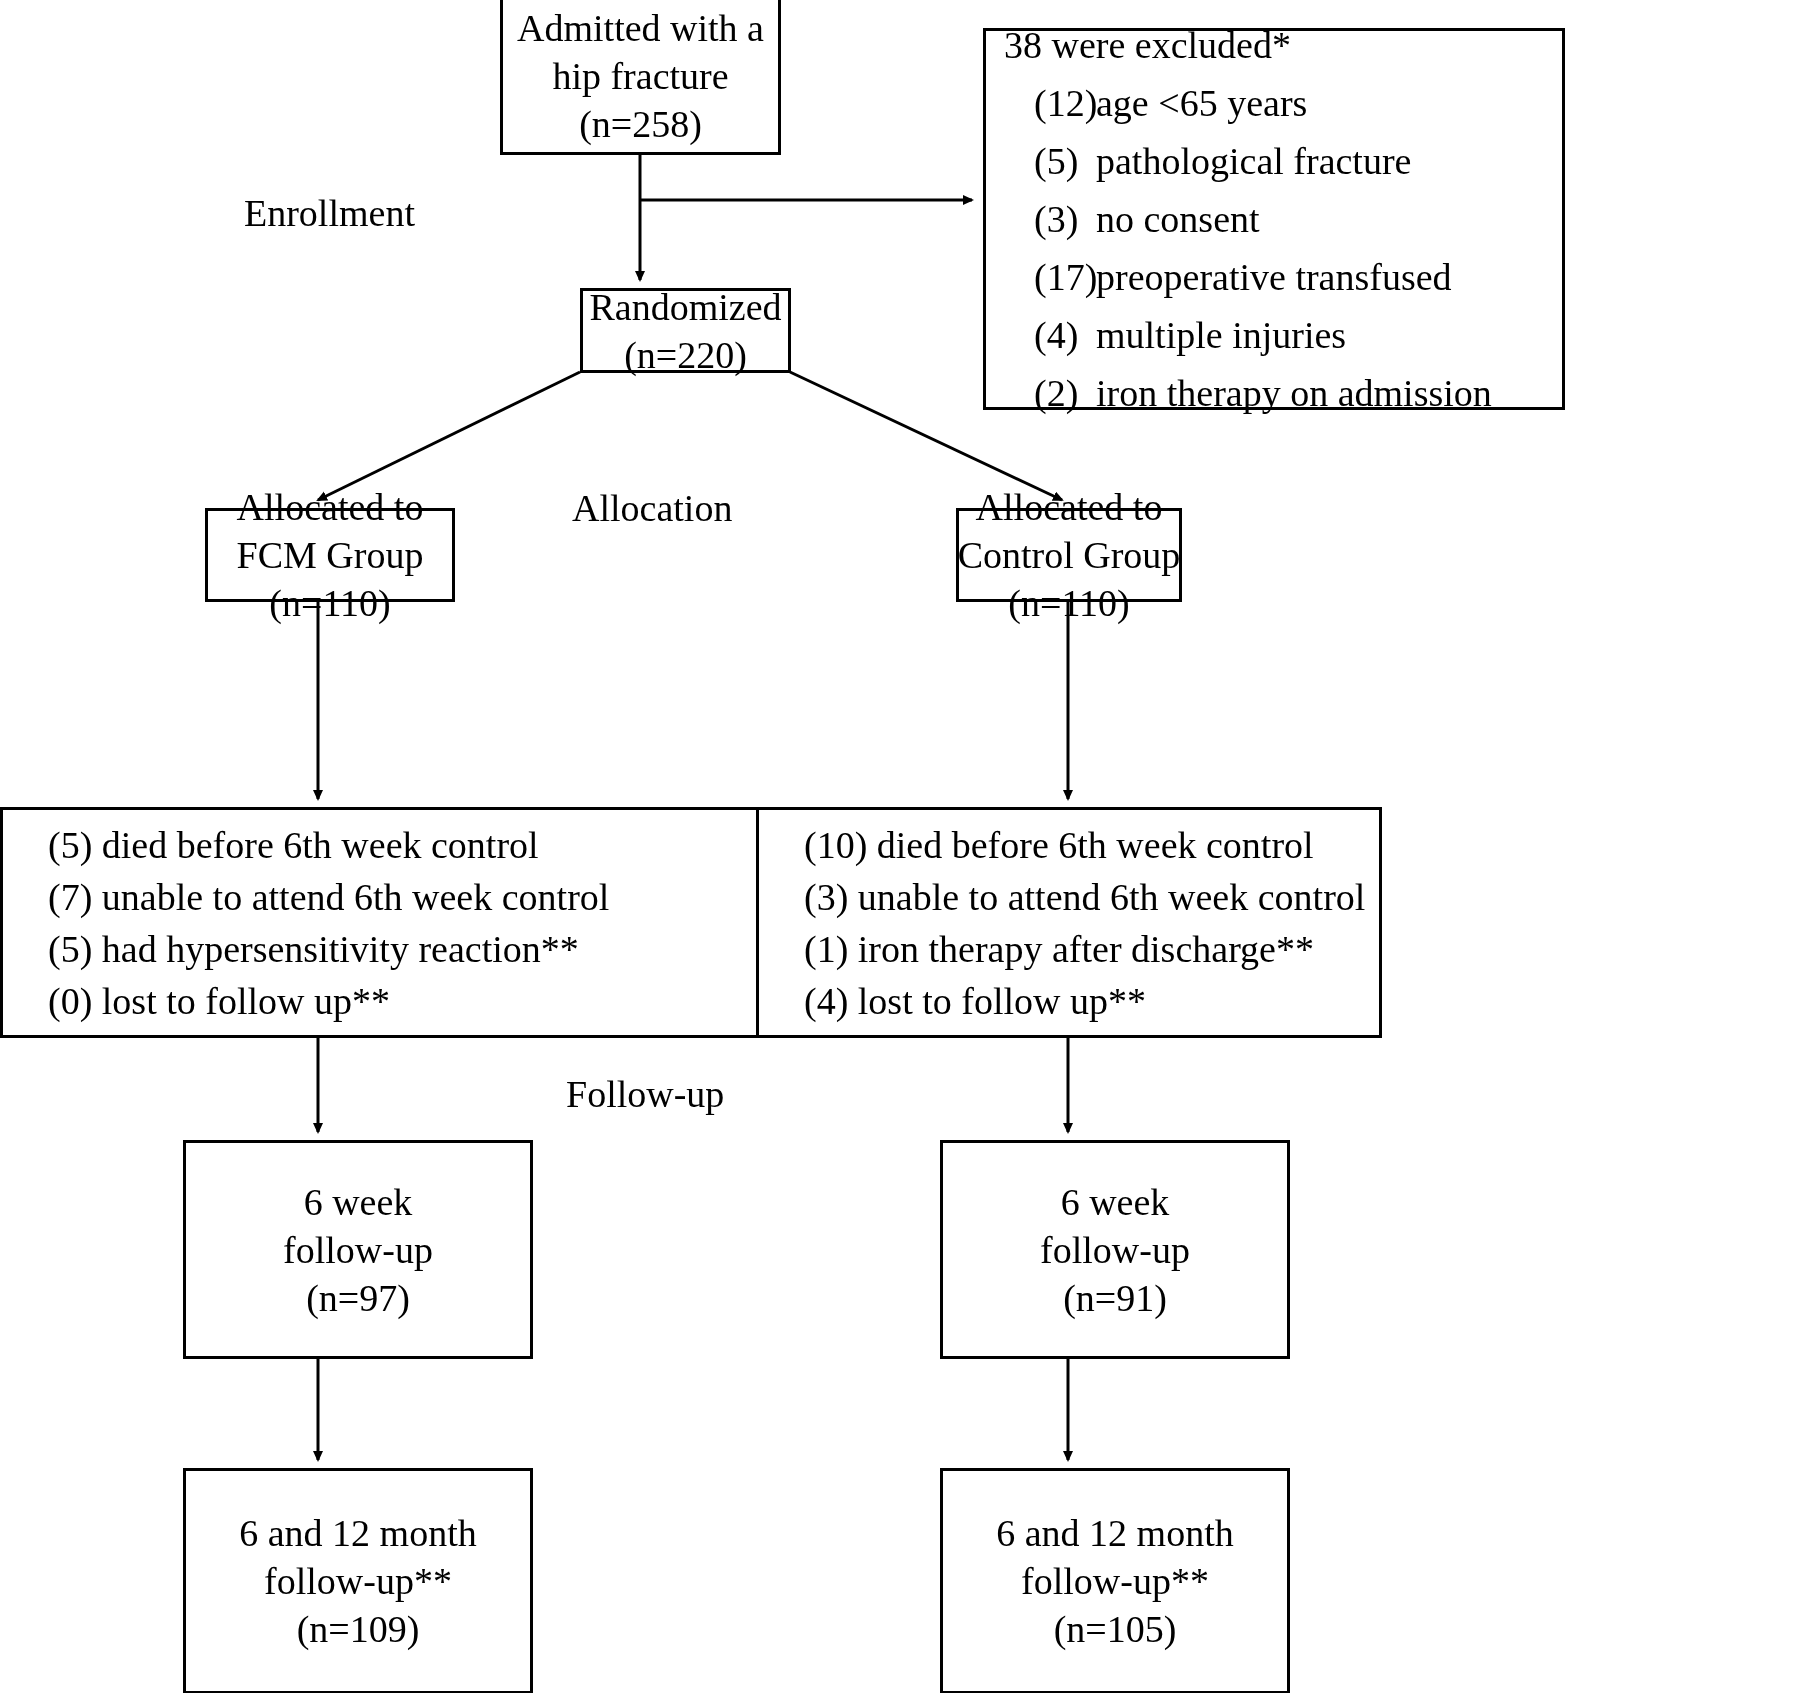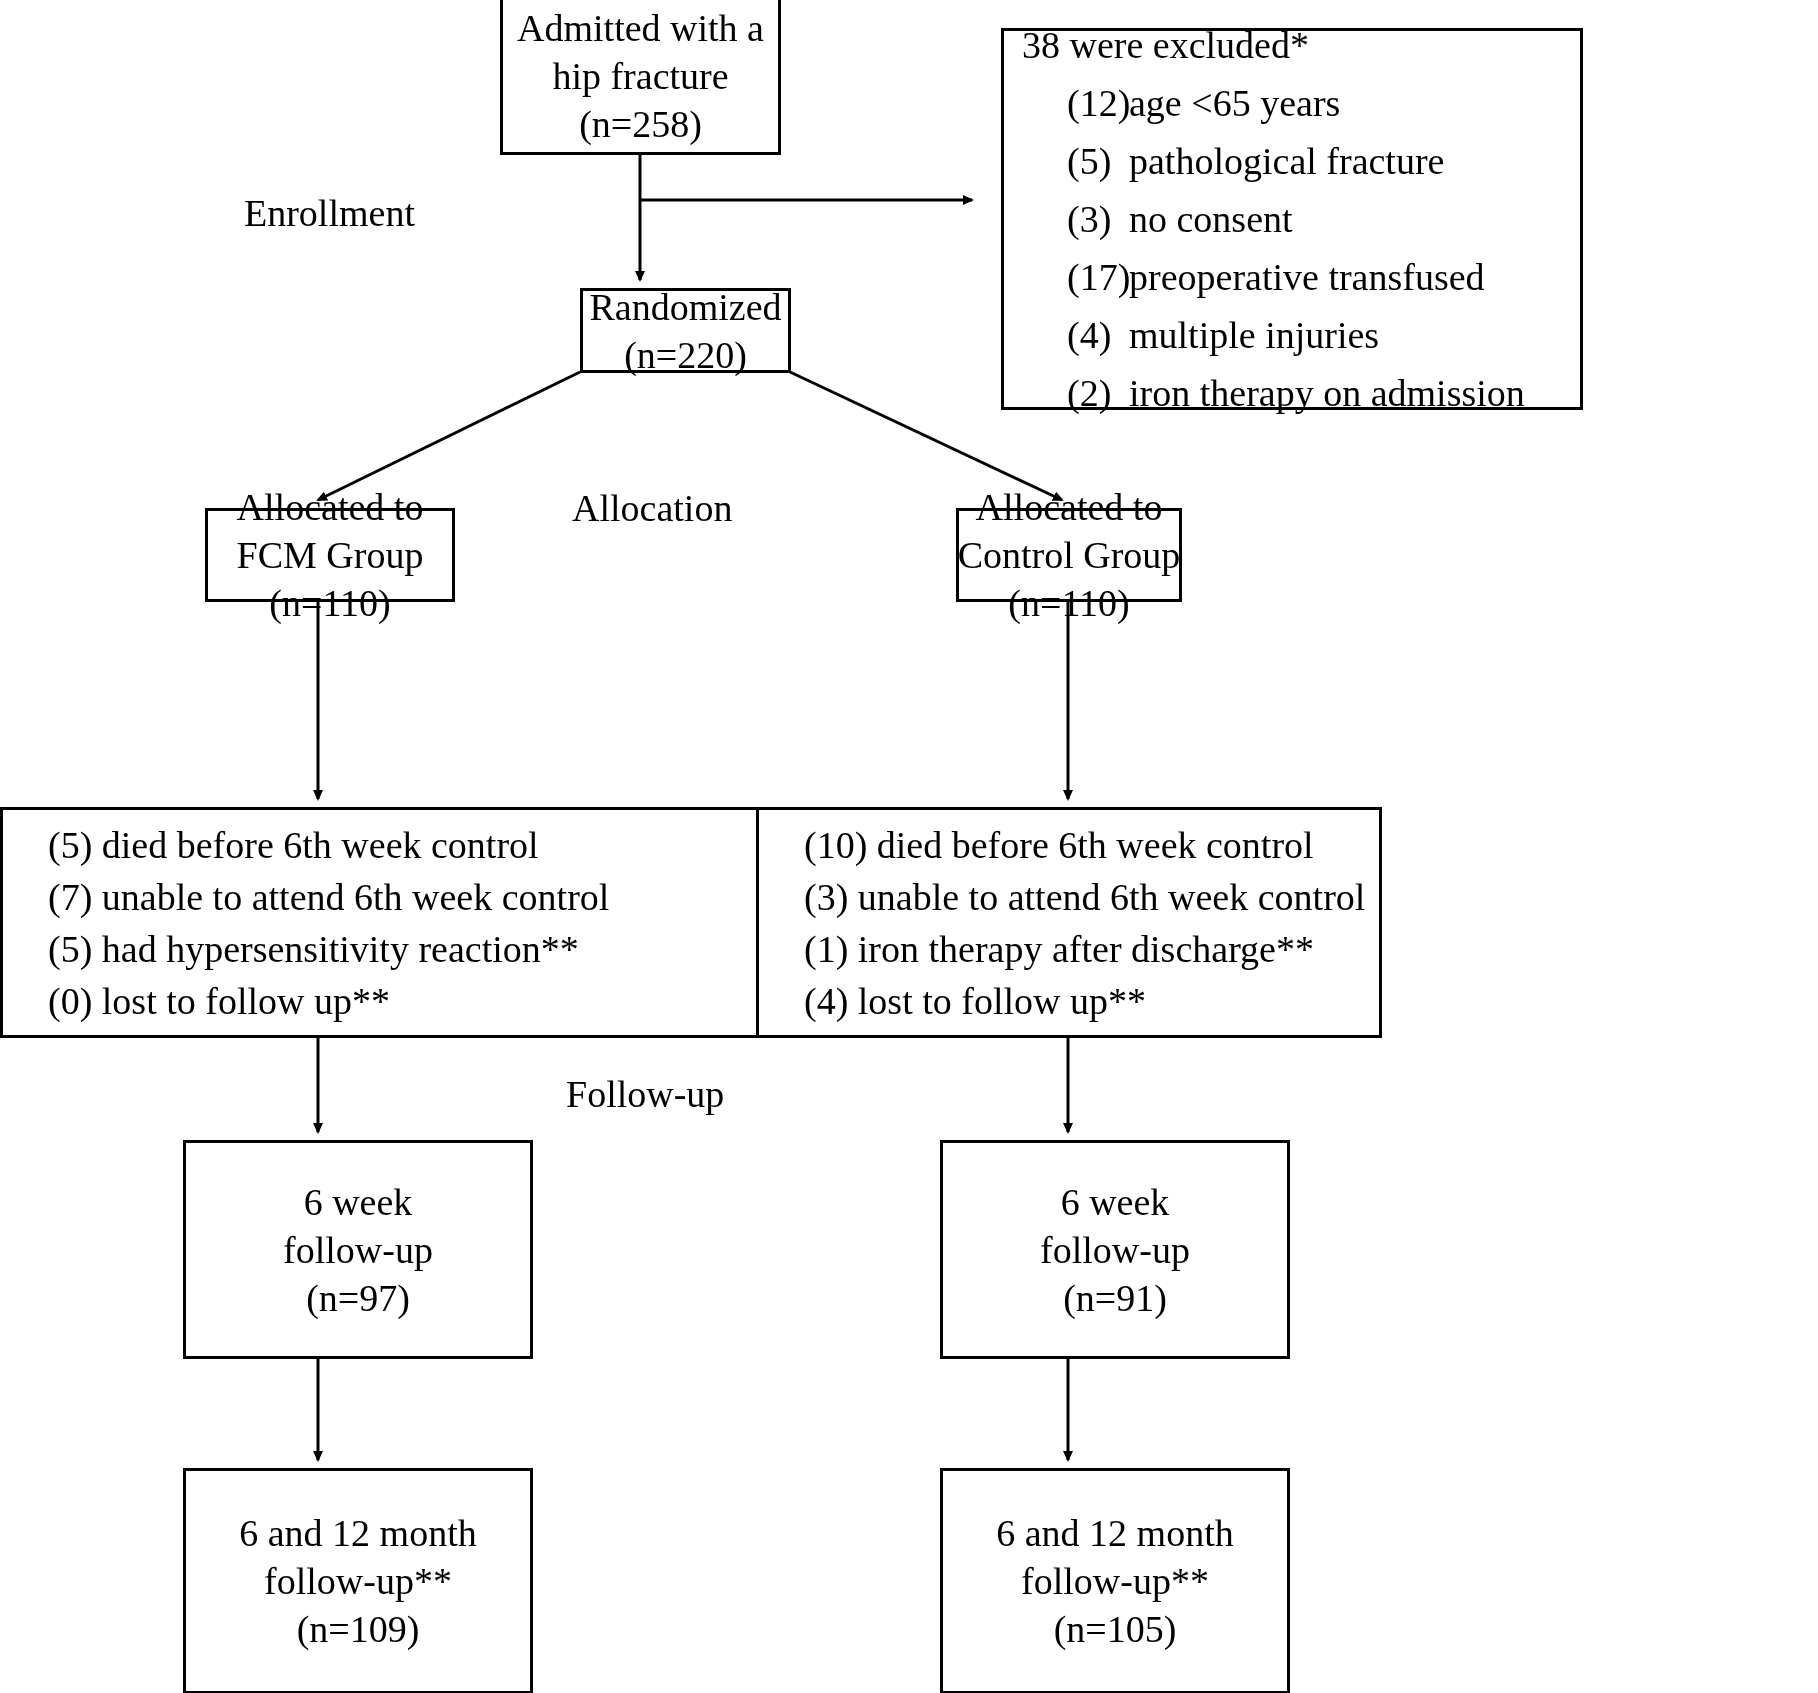--- a/index.html
+++ b/index.html
@@ -44,21 +44,21 @@
     white-space: nowrap;
   }
   .excl-head {
     font-size: 38px;
     line-height: 58px;
     white-space: nowrap;
     padding-left: 18px;
   }
   .excl-item {
     display: flex;
-    padding-left: 63px;
+    padding-left: 48px;
   }
   .excl-num {
     display: inline-block;
     width: 62px;
     flex: none;
   }
   .drop-line {
     font-size: 38px;
     line-height: 52px;
     white-space: nowrap;
@@ -115,21 +115,21 @@
   <div class="stage-label" style="left:244px; top:192px;text-align:center;">Enrollment</div>
   <div class="stage-label" style="left:572px; top:487px;">Allocation</div>
   <div class="stage-label" style="left:566px; top:1073px;">Follow-up</div>
 
   <div class="box centered" style="left:500px; top:-3px; width:281px; height:158px;">
     <div class="line">Admitted with a</div>
     <div class="line">hip fracture</div>
     <div class="line">(n=258)</div>
   </div>
 
-  <div class="box lefted" style="left:983px; top:28px; width:582px; height:382px; padding:14px 0;margin-left:18px;">
+  <div class="box lefted" style="left:983px; top:28px; width:582px; height:382px; padding:14px 0;">
     <div class="excl-head">38 were excluded*</div>
     <div class="excl-line excl-item">
       <span class="excl-num">(12)</span>
       <span>age &lt;65 years</span>
     </div>
     <div class="excl-line excl-item">
       <span class="excl-num">(5)</span>
       <span>pathological fracture</span>
     </div>
     <div class="excl-line excl-item">

